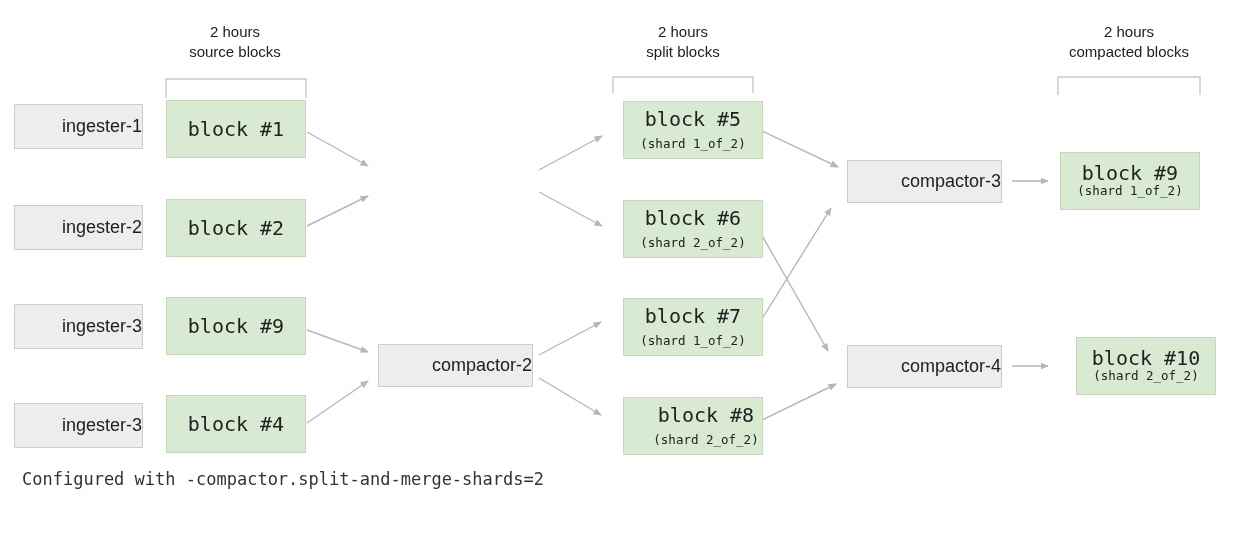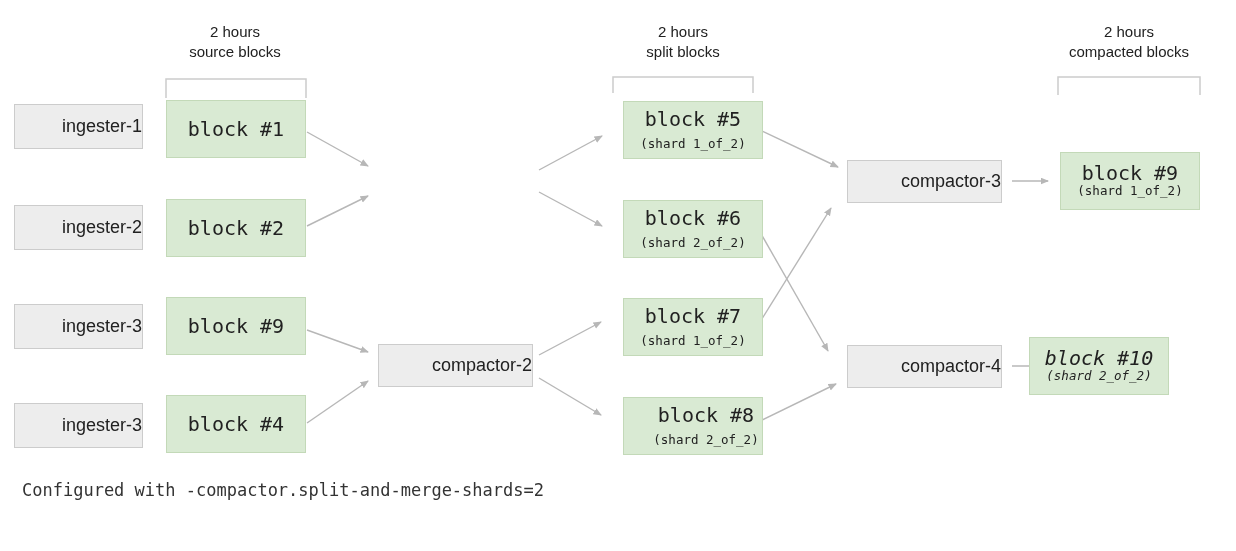--- a/index.html
+++ b/index.html
@@ -72,21 +72,21 @@
     line-height: 16px;
   }
   .ingester { left: 14px; width: 129px; height: 45px; }
   .src-block, .split-block { width: 140px; height: 58px; }
   .src-block { left: 166px; }
   .split-block { left: 623px; gap: 7px; }
   .compactor { width: 155px; height: 43px; }
   .caption {
     position: absolute;
     left: 22px;
-    top: 480px;
+    top: 469px;
     font-family: "DejaVu Sans Mono", monospace;
     font-size: 17px;
     color: #333333;
   }
 </style>
 </head>
 <body>
 
 <div id="canvas">
 
@@ -184,20 +184,20 @@
     <span>compactor-3</span>
   </div>
   <div class="node compactor" style="left:847px; top:345px;">
     <span>compactor-4</span>
   </div>
 
   <div class="block" style="left:1060px; top:152px; width:140px; height:58px;">
     <span class="block-label">block #9</span>
     <span class="shard-label">(shard 1_of_2)</span>
   </div>
-  <div class="block" style="left:1029px; top:337px; width:140px; height:58px;font-style:italic;">
+  <div class="block" style="left:1076px; top:337px; width:140px; height:58px;">
     <span class="block-label">block #10</span>
     <span class="shard-label">(shard 2_of_2)</span>
   </div>
 
   <div class="caption">Configured with -compactor.split-and-merge-shards=2</div>
 
 </div>
 
 </body></html>

